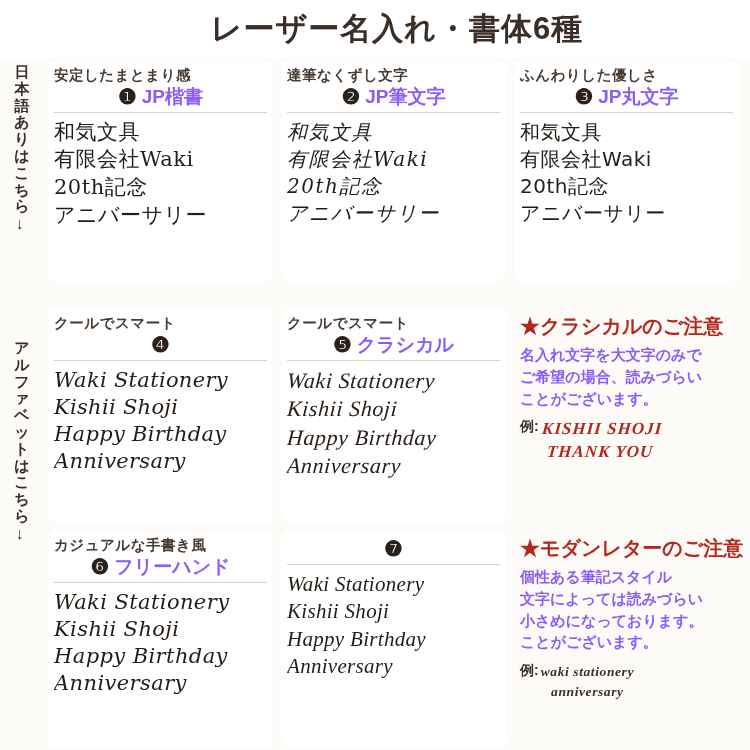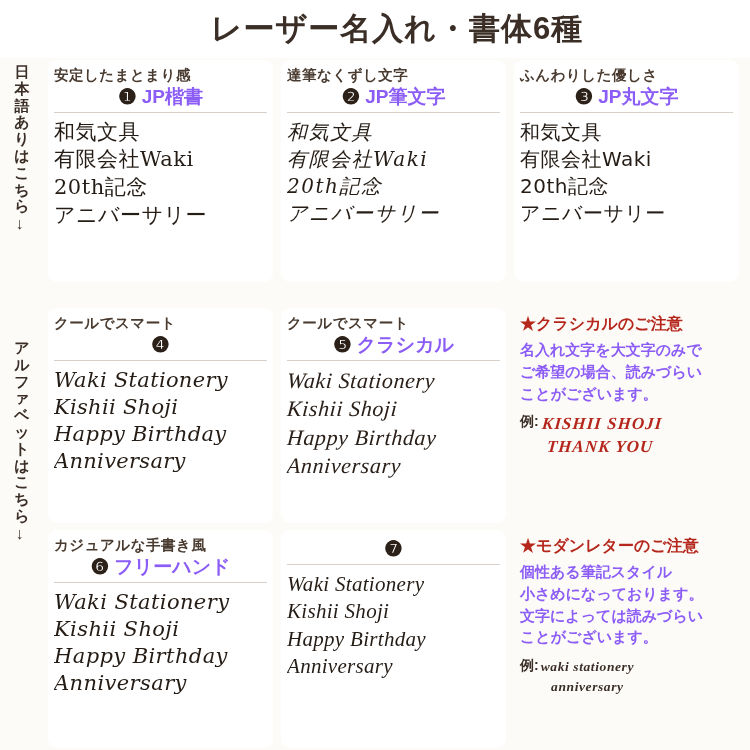--- a/index.html
+++ b/index.html
@@ -180,21 +180,21 @@
   }
   
   .notice {
     position: absolute;
     box-sizing: border-box;
     padding: 2px 4px;
   }
   .notice-head {
     color: #b5271c;
     font-weight: bold;
-    font-size: 16px;
+    font-size: 20px;
     line-height: 1.2;
     margin-bottom: 6px;
     white-space: nowrap;
   }
   .notice-body p {
     margin: 0;
     font-size: 15px;
     line-height: 1.45;
     color: #8b5cf6;
     font-weight: bold;
@@ -380,22 +380,22 @@
         <div>Kishii Shoji</div>
         <div>Happy Birthday</div>
         <div>Anniversary</div>
       </div>
     </div>
 
     <div class="notice" style="left:468px; top:474px; width:228px; height:212px;">
       <div class="notice-head">★モダンレターのご注意</div>
       <div class="notice-body">
         <p>個性ある筆記スタイル</p>
+        <p>文字によっては読みづらい</p>
         <p>小さめになっております。</p>
-        <p>文字によっては読みづらい</p>
         <p>ことがございます。</p>
       </div>
       <div class="notice-ex">
         <span class="ex-label">例:</span>
         <span class="ex-small">
           <div>waki stationery</div>
           <div>anniversary</div>
         </span>
       </div>
     </div>

